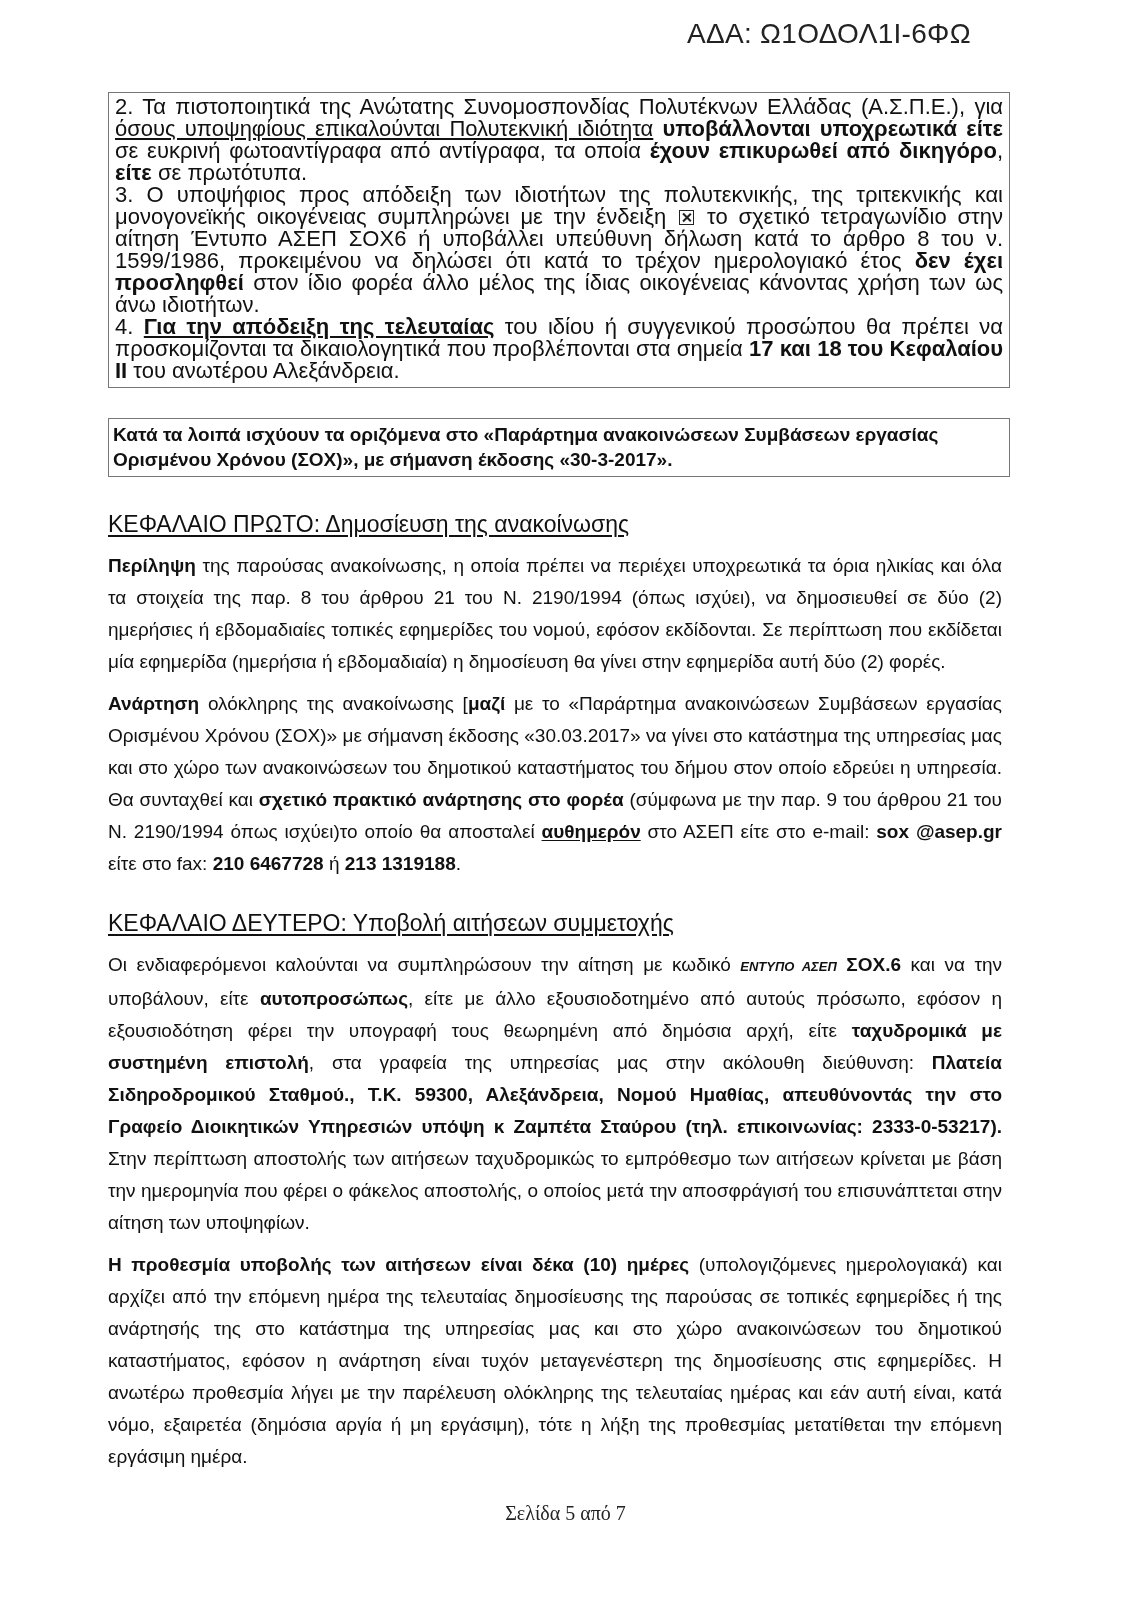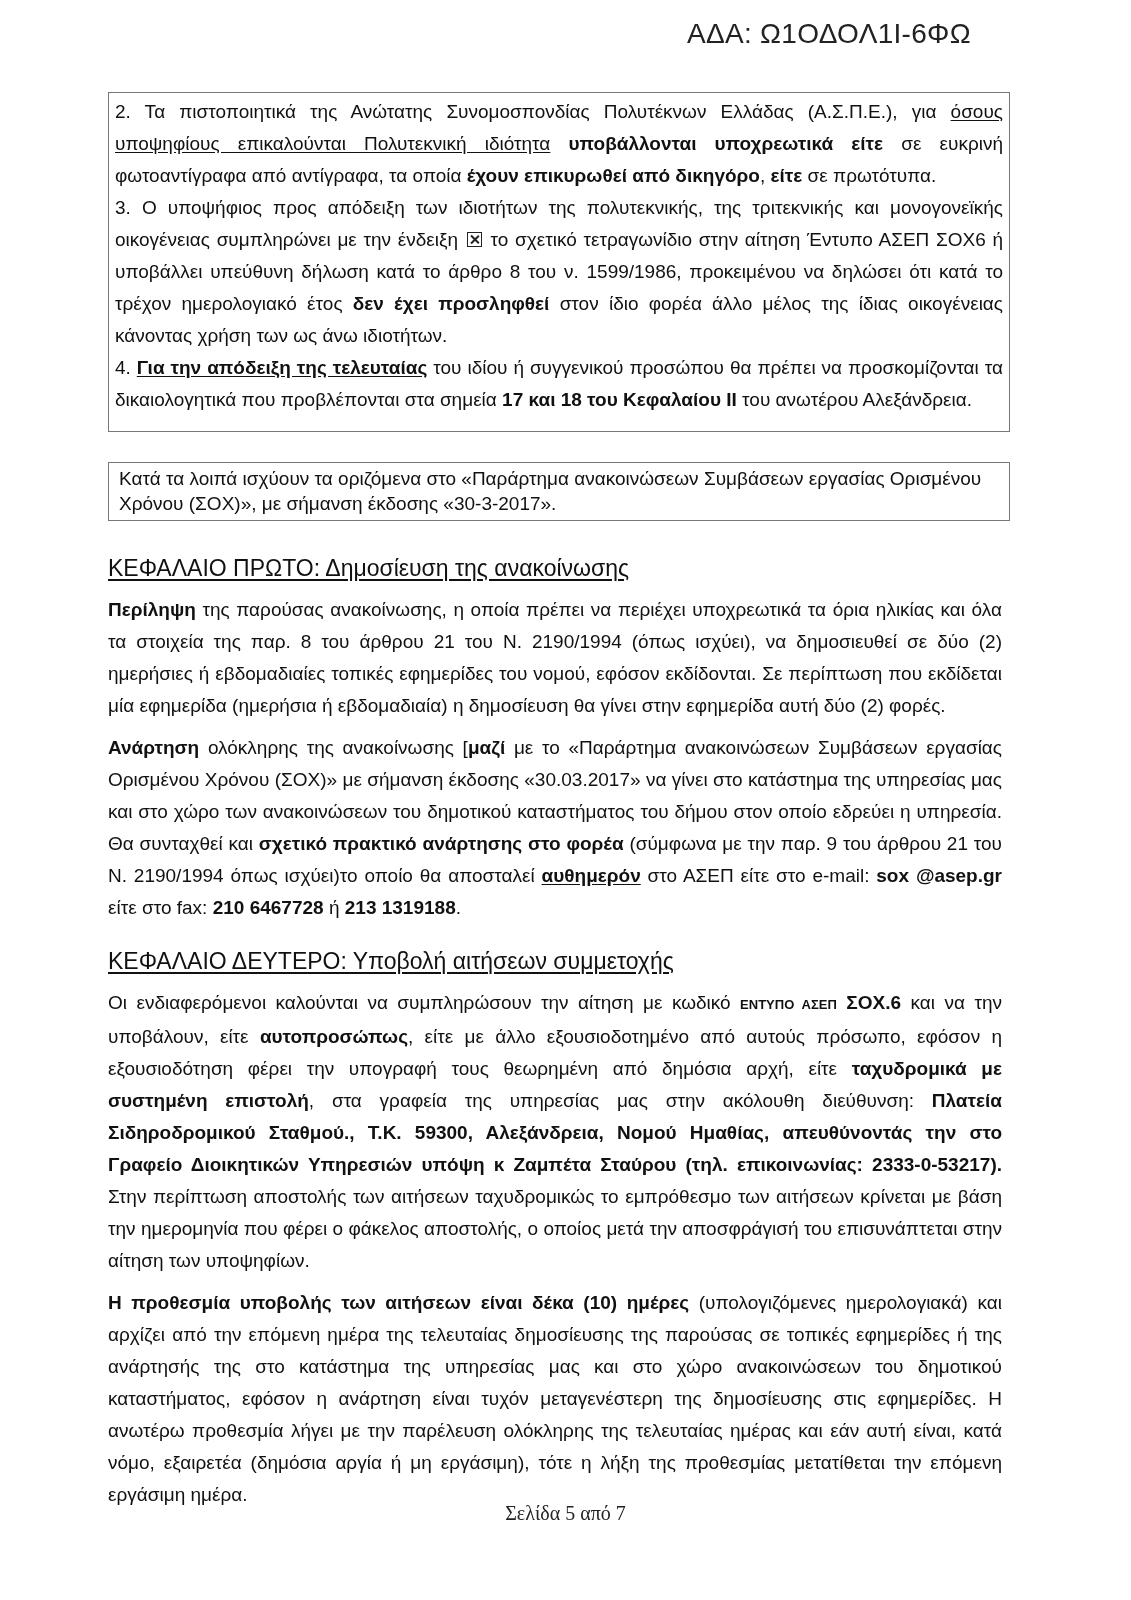--- a/index.html
+++ b/index.html
@@ -6,38 +6,38 @@
     body {
       width: 1131px; height: 1600px; position: relative; overflow: hidden;
       font-family: "Liberation Sans", sans-serif; color: #111;
     }
     .ada {
       position: absolute; top: 18px; right: 160px;
       font-size: 28px; letter-spacing: 0.3px; color: #222;
     }
     .content { position: absolute; left: 108px; width: 902px; top: 92px; }
     .box {
-      border: 1.5px solid #777; padding: 3px 6px 15px 6px;
-      font-size: 19px; line-height: 32px; text-align: justify;
+      border: 1.5px solid #777; padding: 3px 6px 5px 6px;
+      font-size: 22px; line-height: 22px; text-align: justify;
     }
     .box2 {
-      border: 1.5px solid #777; padding: 3px 6px 4px 10px; margin-top: 30px;
-      font-size: 19px; line-height: 25px; font-weight: normal;
+      border: 1.5px solid #777; padding: 3px 6px 4px 4px; margin-top: 30px;
+      font-size: 19px; line-height: 25px; font-weight: bold;
     }
     .heading {
       font-size: 23px; margin-top: 34px; margin-bottom: 12px;
       text-decoration: underline; text-underline-offset: 3px; text-decoration-thickness: 1.5px;
       font-weight: normal;
     }
     .para {
       font-size: 19px; line-height: 32px; text-align: justify; margin: 0 8px 10px 0;
     }
     .u { text-decoration: underline; text-underline-offset: 2px; }
     .b { font-weight: bold; }
-    .sc { font-size: 13px; font-weight: bold; }
+    .sc { font-size: 13px; font-weight: bold; font-style: italic; }
     .checkbox {
       display: inline-block; width: 13px; height: 13px; border: 1.5px solid #222;
       position: relative; vertical-align: -1px; margin: 0 2px;
     }
     .checkbox::before, .checkbox::after {
       content: ""; position: absolute; left: 6px; top: 1px; width: 1.5px; height: 11px; background: #222;
     }
     .checkbox::before { transform: rotate(45deg); }
     .checkbox::after { transform: rotate(-45deg); }
     .footer {
@@ -57,18 +57,18 @@
     <div><span>3. Ο υποψήφιος προς απόδειξη των ιδιοτήτων της πολυτεκνικής, της τριτεκνικής και μονογονεϊκής οικογένειας συμπληρώνει με την ένδειξη </span><span class="checkbox"></span><span> το σχετικό τετραγωνίδιο στην αίτηση Έντυπο ΑΣΕΠ ΣΟΧ6 ή υποβάλλει υπεύθυνη δήλωση κατά το άρθρο 8 του ν. 1599/1986, προκειμένου να δηλώσει ότι κατά το τρέχον ημερολογιακό έτος </span><span class="b">δεν έχει προσληφθεί</span><span> στον ίδιο φορέα άλλο μέλος της ίδιας οικογένειας κάνοντας χρήση των ως άνω ιδιοτήτων.</span></div>
     <div><span>4. </span><span class="b u">Για την απόδειξη της τελευταίας</span><span> του ιδίου ή συγγενικού προσώπου θα πρέπει να προσκομίζονται τα δικαιολογητικά που προβλέπονται στα σημεία </span><span class="b">17 και 18 του Κεφαλαίου ΙΙ</span><span> του ανωτέρου Αλεξάνδρεια.</span></div>
   </div>
 
   <div class="box2">Κατά τα λοιπά ισχύουν τα οριζόμενα στο «Παράρτημα ανακοινώσεων Συμβάσεων εργασίας Ορισμένου Χρόνου (ΣΟΧ)», με σήμανση έκδοσης «30-3-2017».</div>
 
   <div class="heading">ΚΕΦΑΛΑΙΟ ΠΡΩΤΟ: Δημοσίευση της ανακοίνωσης</div>
   <p class="para"><span class="b">Περίληψη</span><span> της παρούσας ανακοίνωσης, η οποία πρέπει να περιέχει υποχρεωτικά τα όρια ηλικίας και όλα τα στοιχεία της παρ. 8 του άρθρου 21 του Ν. 2190/1994 (όπως ισχύει), να δημοσιευθεί σε δύο (2) ημερήσιες ή εβδομαδιαίες τοπικές εφημερίδες του νομού, εφόσον εκδίδονται. Σε περίπτωση που εκδίδεται μία εφημερίδα (ημερήσια ή εβδομαδιαία) η δημοσίευση θα γίνει στην εφημερίδα αυτή δύο (2) φορές.</span></p>
   <p class="para"><span class="b">Ανάρτηση</span><span> ολόκληρης της ανακοίνωσης [</span><span class="b">μαζί</span><span> με το «Παράρτημα ανακοινώσεων Συμβάσεων εργασίας Ορισμένου Χρόνου (ΣΟΧ)» με σήμανση έκδοσης «30.03.2017» να γίνει στο κατάστημα της υπηρεσίας μας και στο χώρο των ανακοινώσεων του δημοτικού καταστήματος του δήμου στον οποίο εδρεύει η υπηρεσία. Θα συνταχθεί και </span><span class="b">σχετικό πρακτικό ανάρτησης στο φορέα</span><span> (σύμφωνα με την παρ. 9 του άρθρου 21 του Ν. 2190/1994 όπως ισχύει)το οποίο θα αποσταλεί </span><span class="b u">αυθημερόν</span><span> στο ΑΣΕΠ είτε στο e-mail: </span><span class="b">sox @asep.gr</span><span> είτε στο fax: </span><span class="b">210 6467728</span><span> ή </span><span class="b">213 1319188</span><span>.</span></p>
 
-  <div class="heading" style="margin-top:24px">ΚΕΦΑΛΑΙΟ ΔΕΥΤΕΡΟ: Υποβολή αιτήσεων συμμετοχής</div>
+  <div class="heading" style="margin-top:30px">ΚΕΦΑΛΑΙΟ ΔΕΥΤΕΡΟ: Υποβολή αιτήσεων συμμετοχής</div>
   <p class="para"><span>Οι ενδιαφερόμενοι καλούνται να συμπληρώσουν την αίτηση με κωδικό </span><span class="sc">ΕΝΤΥΠΟ ΑΣΕΠ</span><span class="b"> ΣΟΧ.6</span><span> και να την υποβάλουν, είτε </span><span class="b">αυτοπροσώπως</span><span>, είτε με άλλο εξουσιοδοτημένο από αυτούς πρόσωπο, εφόσον η εξουσιοδότηση φέρει την υπογραφή τους θεωρημένη από δημόσια αρχή, είτε </span><span class="b">ταχυδρομικά με συστημένη επιστολή</span><span>, στα γραφεία της υπηρεσίας μας στην ακόλουθη διεύθυνση: </span><span class="b">Πλατεία Σιδηροδρομικού Σταθμού., Τ.Κ. 59300, Αλεξάνδρεια, Νομού Ημαθίας, απευθύνοντάς την στο Γραφείο Διοικητικών Υπηρεσιών υπόψη κ Ζαμπέτα Σταύρου (τηλ. επικοινωνίας: 2333-0-53217).</span><span> Στην περίπτωση αποστολής των αιτήσεων ταχυδρομικώς το εμπρόθεσμο των αιτήσεων κρίνεται με βάση την ημερομηνία που φέρει ο φάκελος αποστολής, ο οποίος μετά την αποσφράγισή του επισυνάπτεται στην αίτηση των υποψηφίων.</span></p>
   <p class="para"><span class="b">Η προθεσμία υποβολής των αιτήσεων είναι δέκα (10) ημέρες</span><span> (υπολογιζόμενες ημερολογιακά) και αρχίζει από την επόμενη ημέρα της τελευταίας δημοσίευσης της παρούσας σε τοπικές εφημερίδες ή της ανάρτησής της στο κατάστημα της υπηρεσίας μας και στο χώρο ανακοινώσεων του δημοτικού καταστήματος, εφόσον η ανάρτηση είναι τυχόν μεταγενέστερη της δημοσίευσης στις εφημερίδες. Η ανωτέρω προθεσμία λήγει με την παρέλευση ολόκληρης της τελευταίας ημέρας και  εάν αυτή είναι, κατά νόμο, εξαιρετέα (δημόσια αργία ή μη εργάσιμη),  τότε η λήξη της προθεσμίας μετατίθεται την επόμενη εργάσιμη ημέρα.</span></p>
 </div>
 
 <div class="footer">Σελίδα 5 από 7</div>
 
 </body></html>

